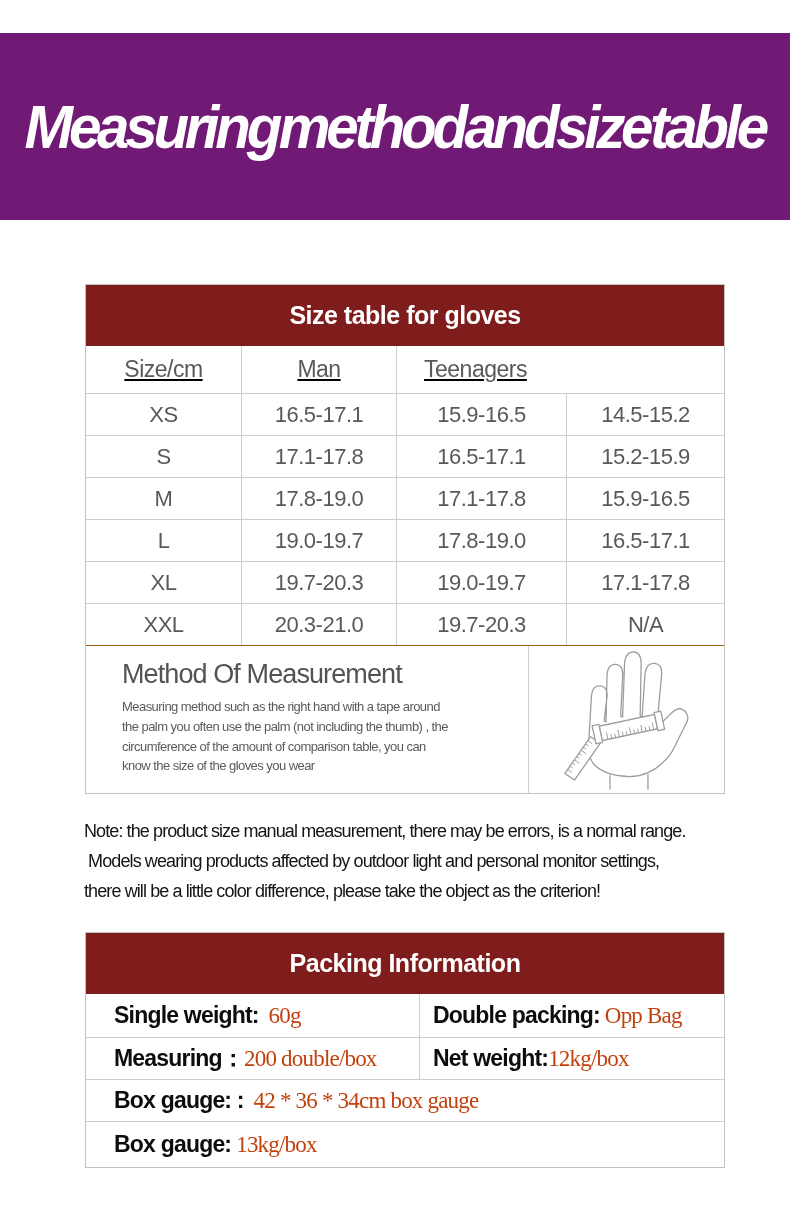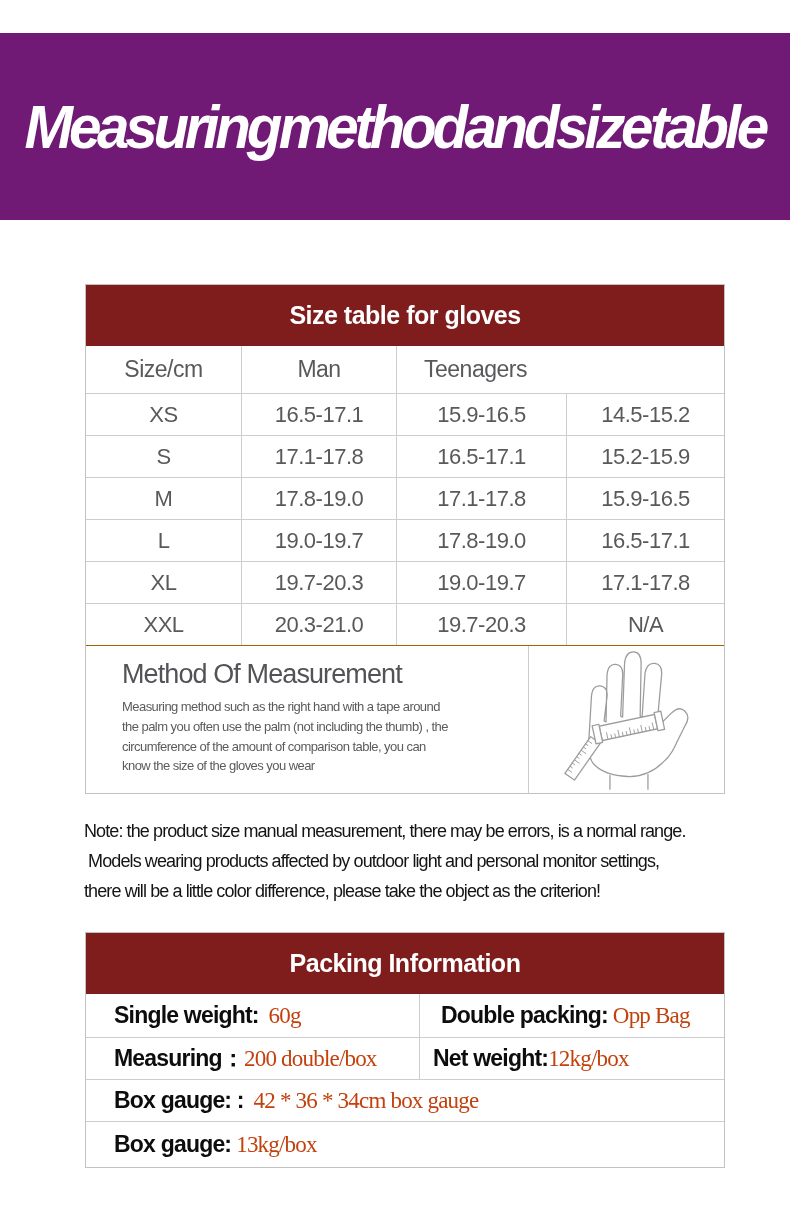--- a/index.html
+++ b/index.html
@@ -24,21 +24,21 @@
   }
   .bar{
     height:61px;background:#7f1d1d;color:#ffffff;
     display:flex;align-items:center;justify-content:center;
     font-size:25px;font-weight:bold;letter-spacing:-0.5px;
   }
   
   .size-table{top:284px;}
   .st-row{display:flex;}
   .st-row.data{height:41px;border-top:1px solid #cdcdcd;}
-  .st-row.head{height:47px;}
+  .st-row.head{height:47px;text-decoration:underline;}
   .st-cell{
     display:flex;align-items:center;justify-content:center;
     color:#58595b;font-size:22px;letter-spacing:-0.5px;
     box-sizing:border-box;border-left:1px solid #cdcdcd;
   }
   .st-cell.c0{width:155px;border-left:none;}
   .st-cell.c1{width:155px;}
   .st-cell.c2{width:170px;}
   .st-cell.c3{width:158px;}
   .st-row.head .st-cell{font-size:23px;}
@@ -60,21 +60,21 @@
   .method-illu svg{display:block;}
   
   .note{
     position:absolute;left:84px;top:816px;width:660px;
     font-size:18px;color:#141414;line-height:30px;letter-spacing:-0.9px;
     white-space:pre-wrap;
   }
   
   .packing-table{top:932px;}
   .p-row{display:flex;border-top:1px solid #cdcdcd;align-items:stretch;}
-  .p-row.r0{height:43px;gap:8px;}
+  .p-row.r0{height:43px;}
   .p-row.r1{height:41px;}
   .p-row.r2{height:41px;}
   .p-row.r3{height:45px;}
   .p-cell{display:flex;align-items:center;box-sizing:border-box;}
   .p-cell.left{width:334px;border-right:1px solid #cdcdcd;padding-left:28px;}
   .p-cell.right{flex:1;padding-left:13px;}
   .p-cell.full{width:100%;padding-left:28px;}
   .p-label{font-weight:bold;font-size:23px;color:#0d0d0d;letter-spacing:-0.8px;white-space:pre;}
   .p-value{font-size:23px;color:#c2410c;letter-spacing:-0.8px;white-space:pre;font-family:Liberation Serif, serif;}
 </style>

